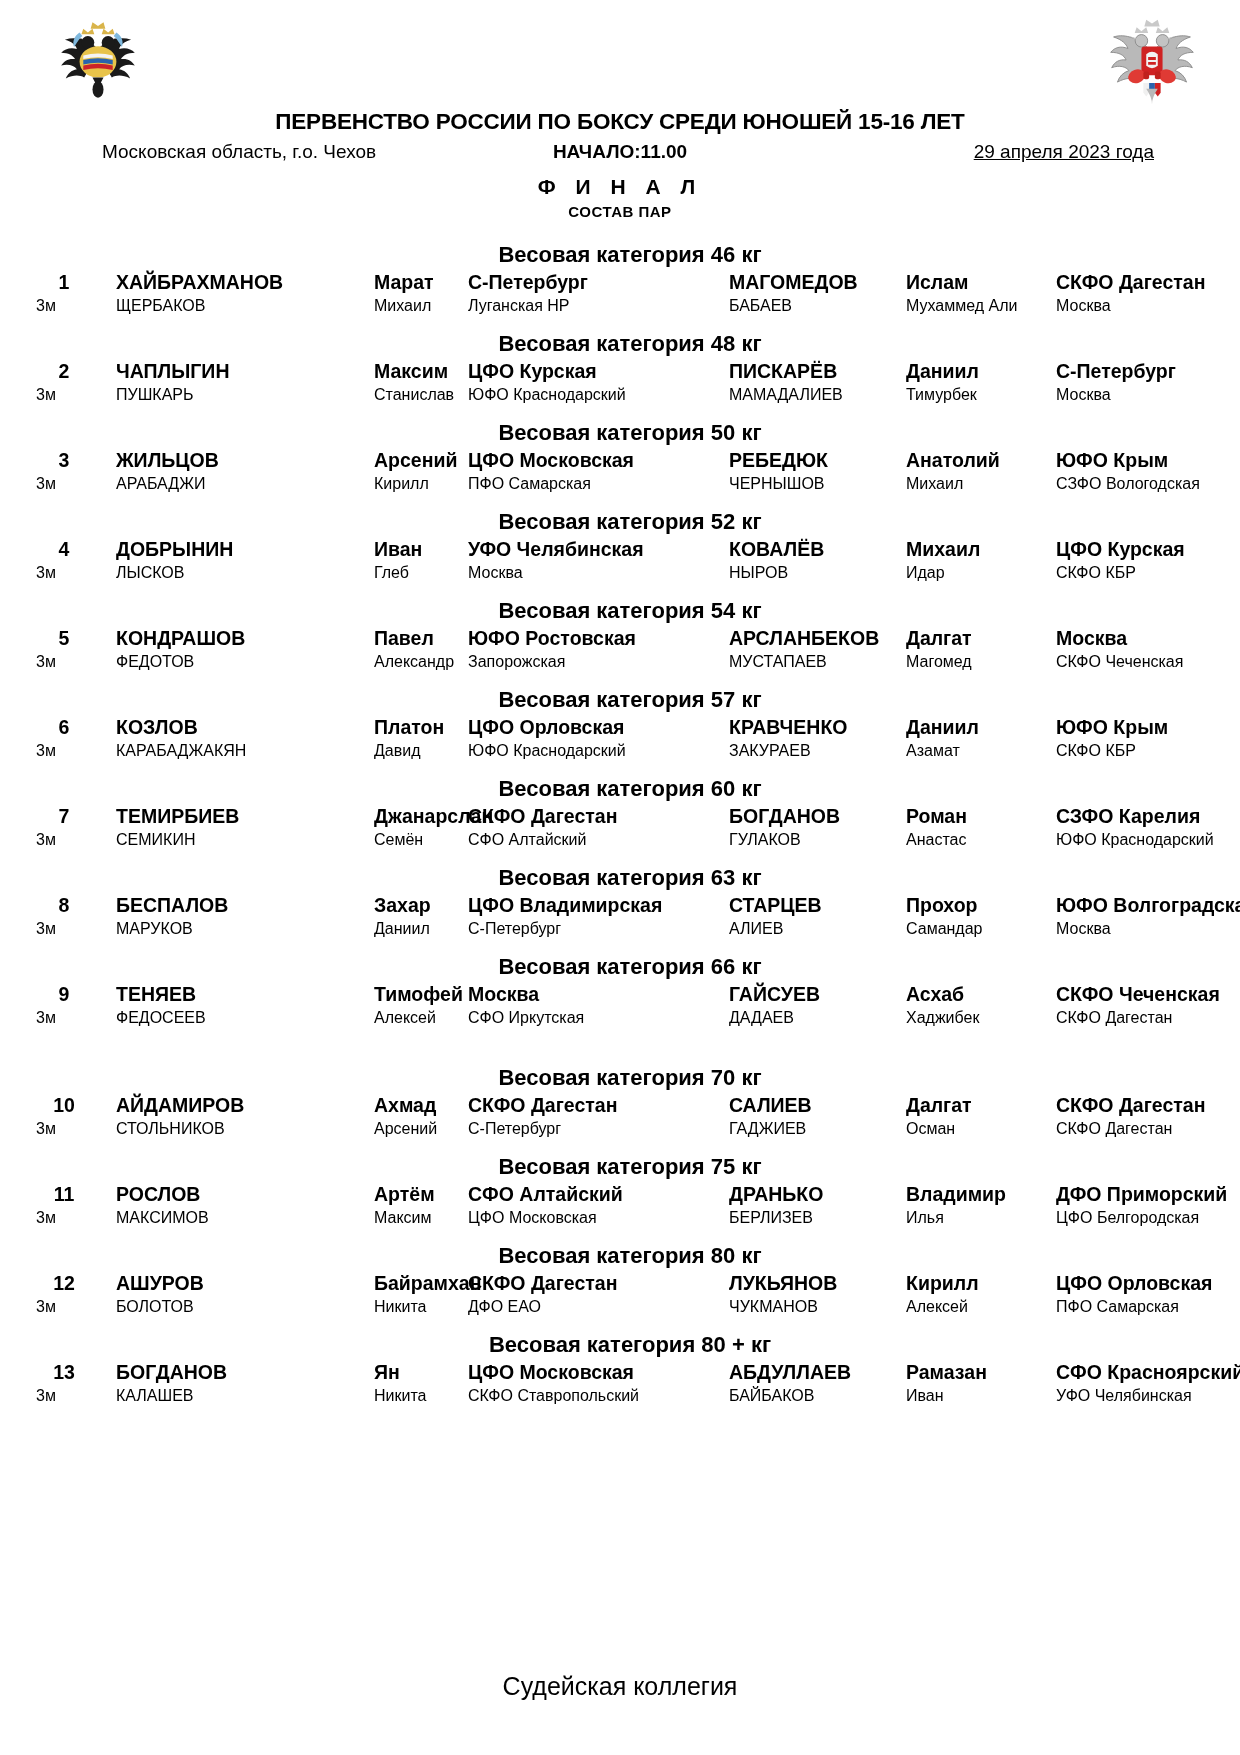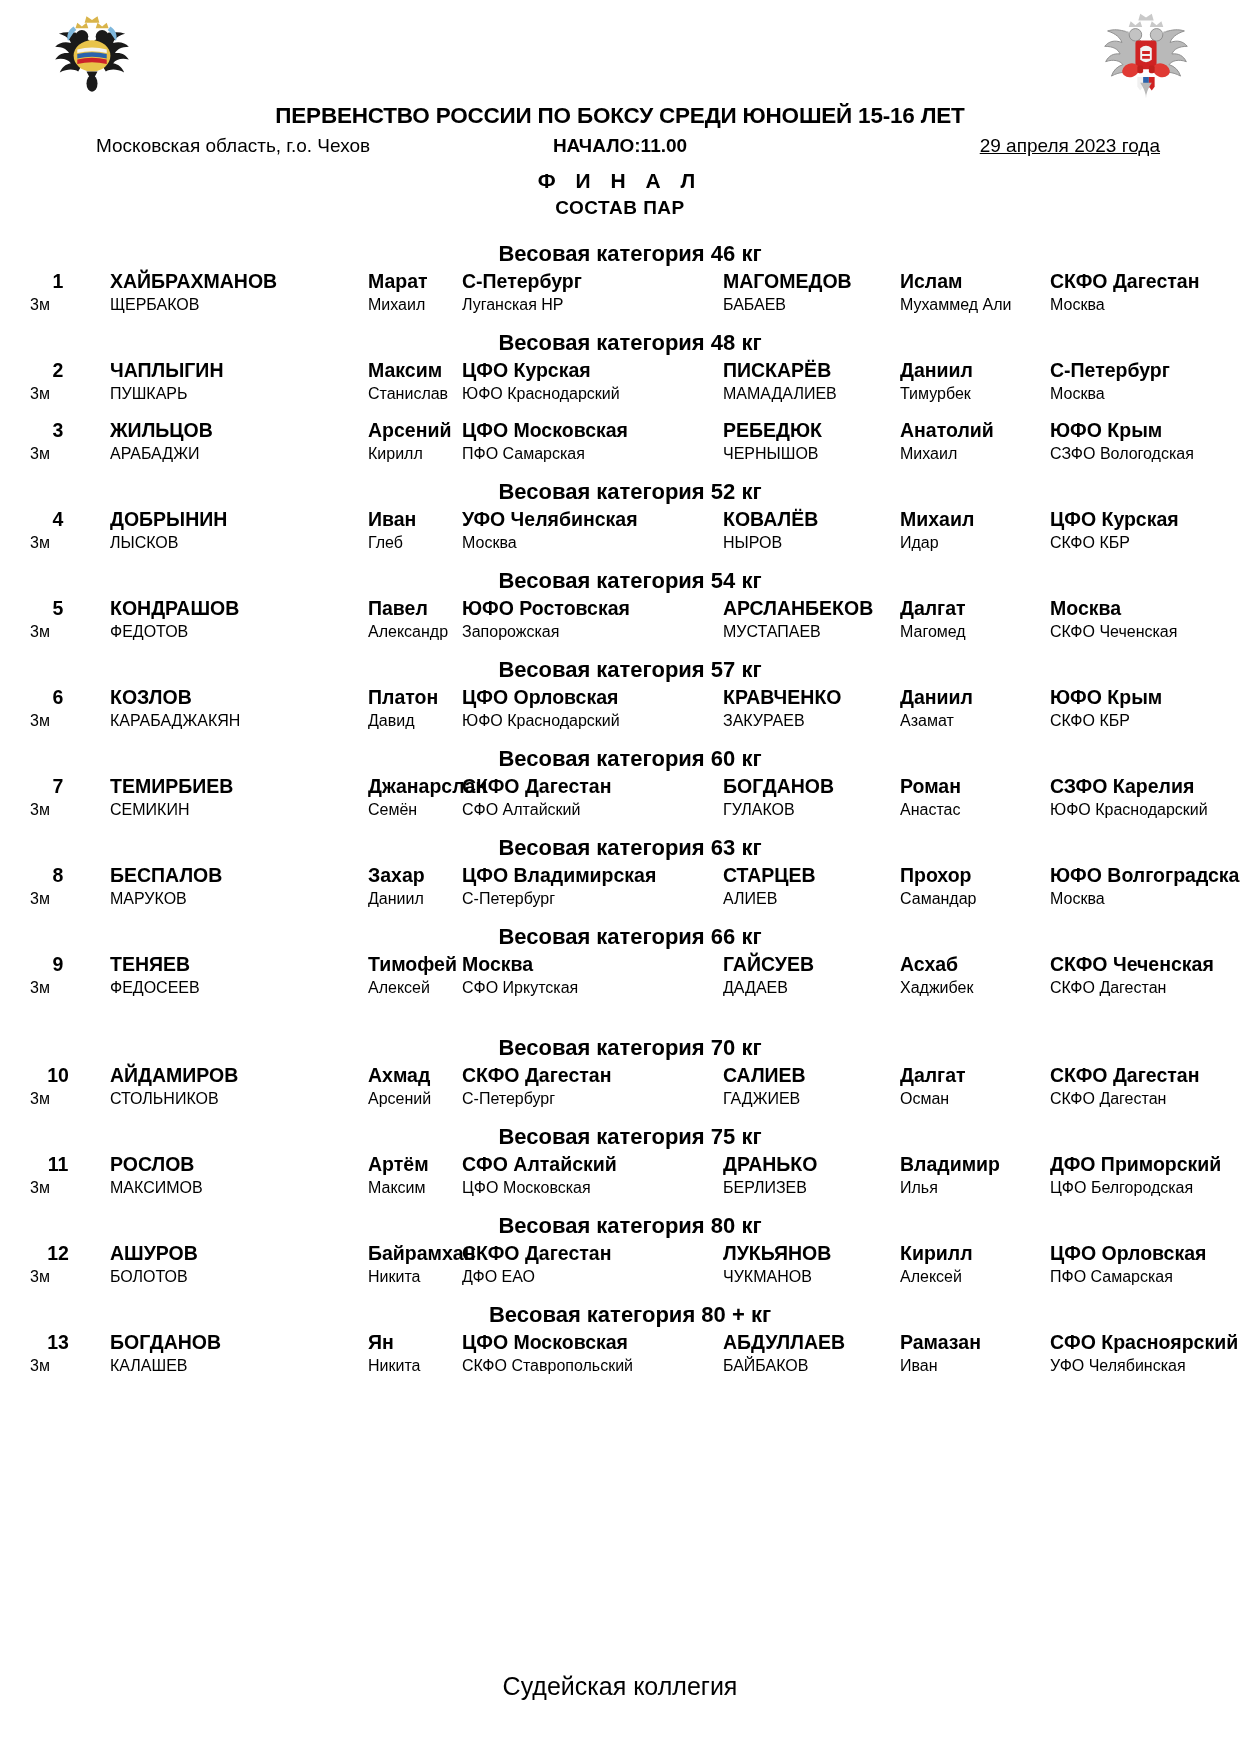--- a/index.html
+++ b/index.html
@@ -8,21 +8,21 @@
   body {
     width: 1240px;
     height: 1755px;
     background: #ffffff;
     color: #000000;
     font-family: "Liberation Sans", sans-serif;
     position: relative;
     overflow: hidden;
   }
 
-  .page { position: relative; width: 1240px; height: 1755px; padding: 0; }
+  .page { position: relative; width: 1240px; height: 1755px; padding: 6px; }
 
   
   .header-logos { position: relative; height: 100px; }
   .emblem { position: absolute; top: 8px; width: 92px; height: 92px; }
   .emblem.left  { left: 46px; }
   .emblem.right { left: 1098px; width: 96px; height: 96px; top: 6px; }
 
   .title-block { text-align: center; margin-top: 2px; }
   .doc-title {
     font-size: 22.5px;
@@ -44,21 +44,21 @@
 
   .final-word {
     text-align: center;
     font-size: 21px;
     font-weight: bold;
     letter-spacing: 7px;
     margin-top: 4px;
   }
   .pairs-word {
     text-align: center;
-    font-size: 19px;
+    font-size: 15px;
     font-weight: bold;
     letter-spacing: 0.5px;
     margin-top: 4px;
   }
 
   
   .cats { margin-top: 22px; }
 
   .cat { margin-bottom: 8px; }
   .cat.gap-extra { margin-top: 30px; }
@@ -213,20 +213,21 @@
           <span class="c-mark">3м</span>
           <span class="c-ln1">ПУШКАРЬ</span>
           <span class="c-fn1">Станислав</span>
           <span class="c-rg1">ЮФО Краснодарский</span>
           <span class="c-ln2">МАМАДАЛИЕВ</span>
           <span class="c-fn2">Тимурбек</span>
           <span class="c-rg2">Москва</span>
         </div>
       </div>
       <div class="cat">
+        <div class="cat-title">Весовая категория 50 кг</div>
         <div class="row final-row">
           <span class="c-num">3</span>
           <span class="c-ln1">ЖИЛЬЦОВ</span>
           <span class="c-fn1">Арсений</span>
           <span class="c-rg1">ЦФО Московская</span>
           <span class="c-ln2">РЕБЕДЮК</span>
           <span class="c-fn2">Анатолий</span>
           <span class="c-rg2">ЮФО Крым</span>
         </div>
         <div class="row third-row">

